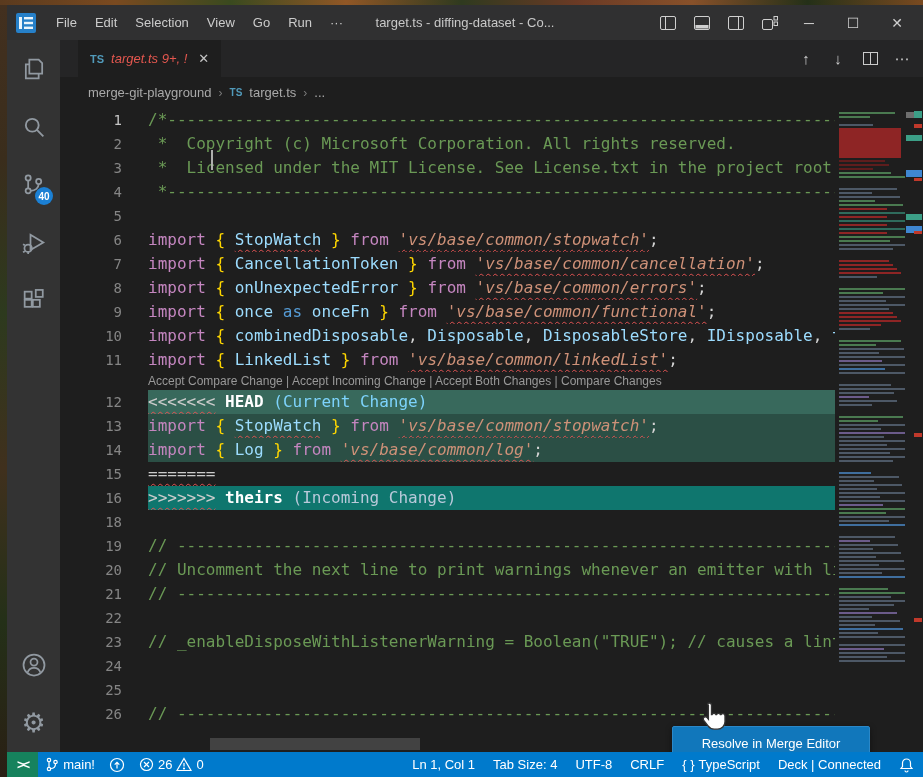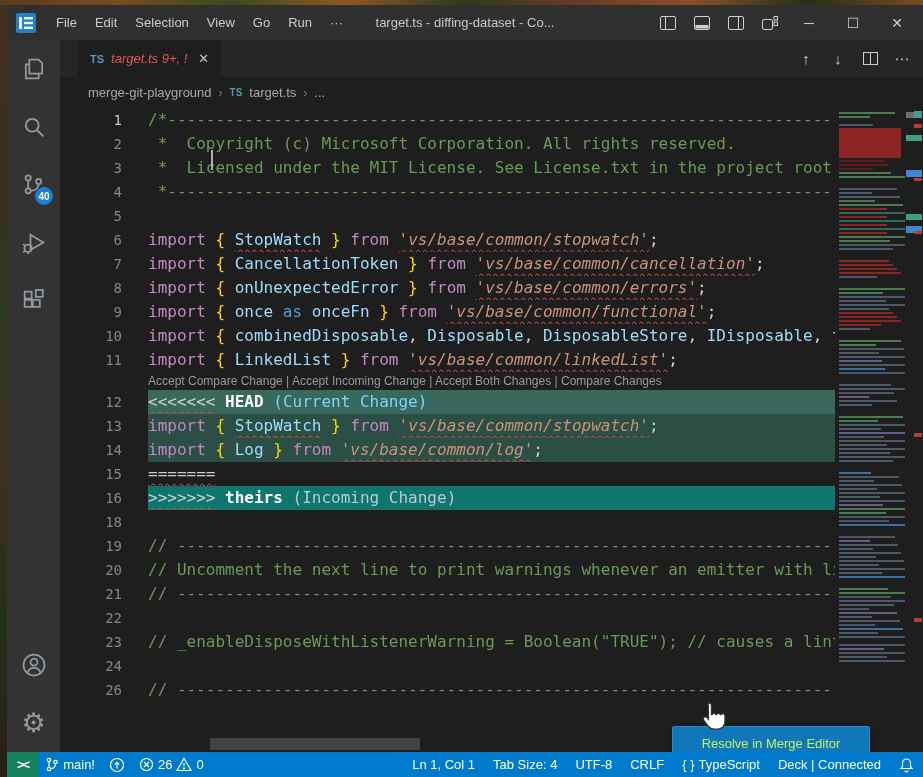--- a/index.html
+++ b/index.html
@@ -80,21 +80,21 @@
   .minimap { position:absolute; right:18px; top:68px; width:70px; bottom:0; background:#1e1e1e;
     overflow:hidden; }
   .ruler { position:absolute; right:0; top:68px; width:18px; bottom:0; background:#1e1e1e; }
 
   
   .hscroll { position:absolute; left:150px; bottom:2px; width:210px; height:12px;
     background:rgba(121,121,121,0.4); }
 
   
   .merge-btn { position:absolute; left:612px; top:686px; width:198px; height:35px; background:#1177bb;
-    color:#bef264; font-size:13px; display:flex; align-items:center; justify-content:center;
+    color:#ffffff; font-size:13px; display:flex; align-items:center; justify-content:center;
     border:1px solid #2b88c8; border-radius:2px; box-shadow:0 2px 6px rgba(0,0,0,.45); cursor:pointer; }
   .hand { position:absolute; left:698px; top:700px; width:30px; height:34px; z-index:9; }
 
   
   .statusbar { position:absolute; left:7px; right:0; bottom:0; height:25px; background:#007acc;
     color:#ffffff; font-size:13px; display:flex; align-items:center; }
   .sb-remote { background:#16825d; height:25px; display:flex; align-items:center; padding:0 10px;
     font-weight:bold; letter-spacing:-2px; font-size:13px; }
   .sb-item { display:flex; align-items:center; gap:4px; padding:0 7px; height:25px; }
   .sb-right { margin-left:auto; display:flex; align-items:center; }
@@ -255,20 +255,21 @@
         <div class="line"><div class="gutter">14</div><div class="ggap"></div><div class="codetxt cur-body"><span class="tk-kw">import </span><span class="tk-br">{ </span><span class="tk-id">Log</span><span class="tk-br"> }</span><span class="tk-pn"> </span><span class="tk-kw">from </span><span class="tk-st sq">'vs/base/common/log'</span><span class="tk-pn">;</span></div></div>
         <div class="line"><div class="gutter">15</div><div class="ggap"></div><div class="codetxt"><span class="tk-mk sq">=======</span></div></div>
         <div class="line"><div class="gutter">16</div><div class="ggap"></div><div class="codetxt inc-head"><span class="tk-mk sq">&gt;&gt;&gt;&gt;&gt;&gt;&gt;</span><span class="tk-pn"> </span><span class="tk-hd">theirs</span><span class="tk-dm2"> (Incoming Change)</span></div></div>
         <div class="line"><div class="gutter">18</div><div class="ggap"></div><div class="codetxt"></div></div>
         <div class="line"><div class="gutter">19</div><div class="ggap"></div><div class="codetxt"><span class="tk-cm">// ----------------------------------------------------------------------------------------------------</span></div></div>
         <div class="line"><div class="gutter">20</div><div class="ggap"></div><div class="codetxt"><span class="tk-cm">// Uncomment the next line to print warnings whenever an emitter with listeners is disposed. That is</span></div></div>
         <div class="line"><div class="gutter">21</div><div class="ggap"></div><div class="codetxt"><span class="tk-cm">// ----------------------------------------------------------------------------------------------------</span></div></div>
         <div class="line"><div class="gutter">22</div><div class="ggap"></div></div>
         <div class="line"><div class="gutter">23</div><div class="ggap"></div><div class="codetxt"><span class="tk-cm">// _enableDisposeWithListenerWarning = Boolean("TRUE"); // causes a linter warning so that it cannot be pushed</span></div></div>
         <div class="line"><div class="gutter">24</div><div class="ggap"></div><div class="codetxt"></div></div>
+        <div class="line"><div class="gutter">25</div><div class="ggap"></div><div class="codetxt"></div></div>
         <div class="line"><div class="gutter">26</div><div class="ggap"></div><div class="codetxt"><span class="tk-cm">// ---------------------------------------------------------------------------------------------------</span></div></div>
       </div>
     <div class="caret"></div>
 
     <div class="minimap" id="minimap">
         <div style="position: absolute; left: 4px; top: 4px; width: 56px; height: 2px; background: rgb(74, 122, 80);"></div>
         <div style="position: absolute; left: 4px; top: 8px; width: 31px; height: 2px; background: rgb(74, 122, 80);"></div>
         <div style="position: absolute; left: 4px; top: 16px; width: 34px; height: 2px; background: rgb(77, 88, 102);"></div>
         <div style="position: absolute; left: 4px; top: 20px; width: 62px; height: 2px; background: rgb(142, 37, 37);"></div>
         <div style="position: absolute; left: 4px; top: 24px; width: 42px; height: 2px; background: rgb(142, 37, 37);"></div>

